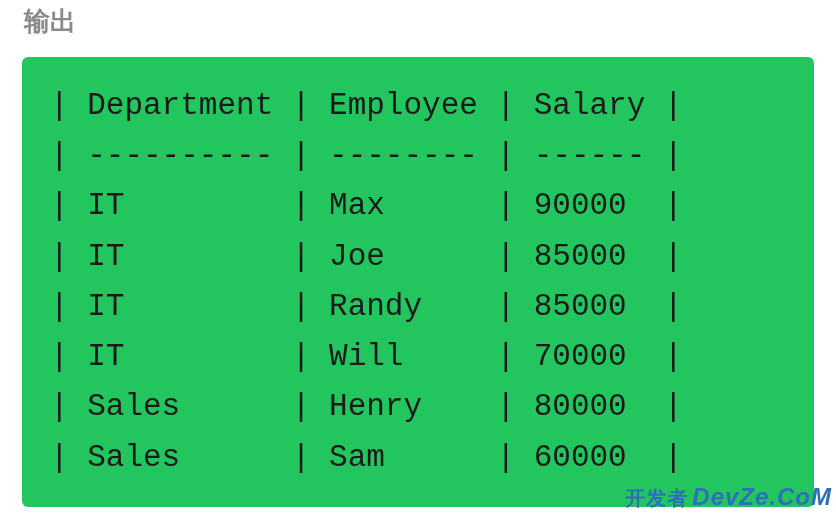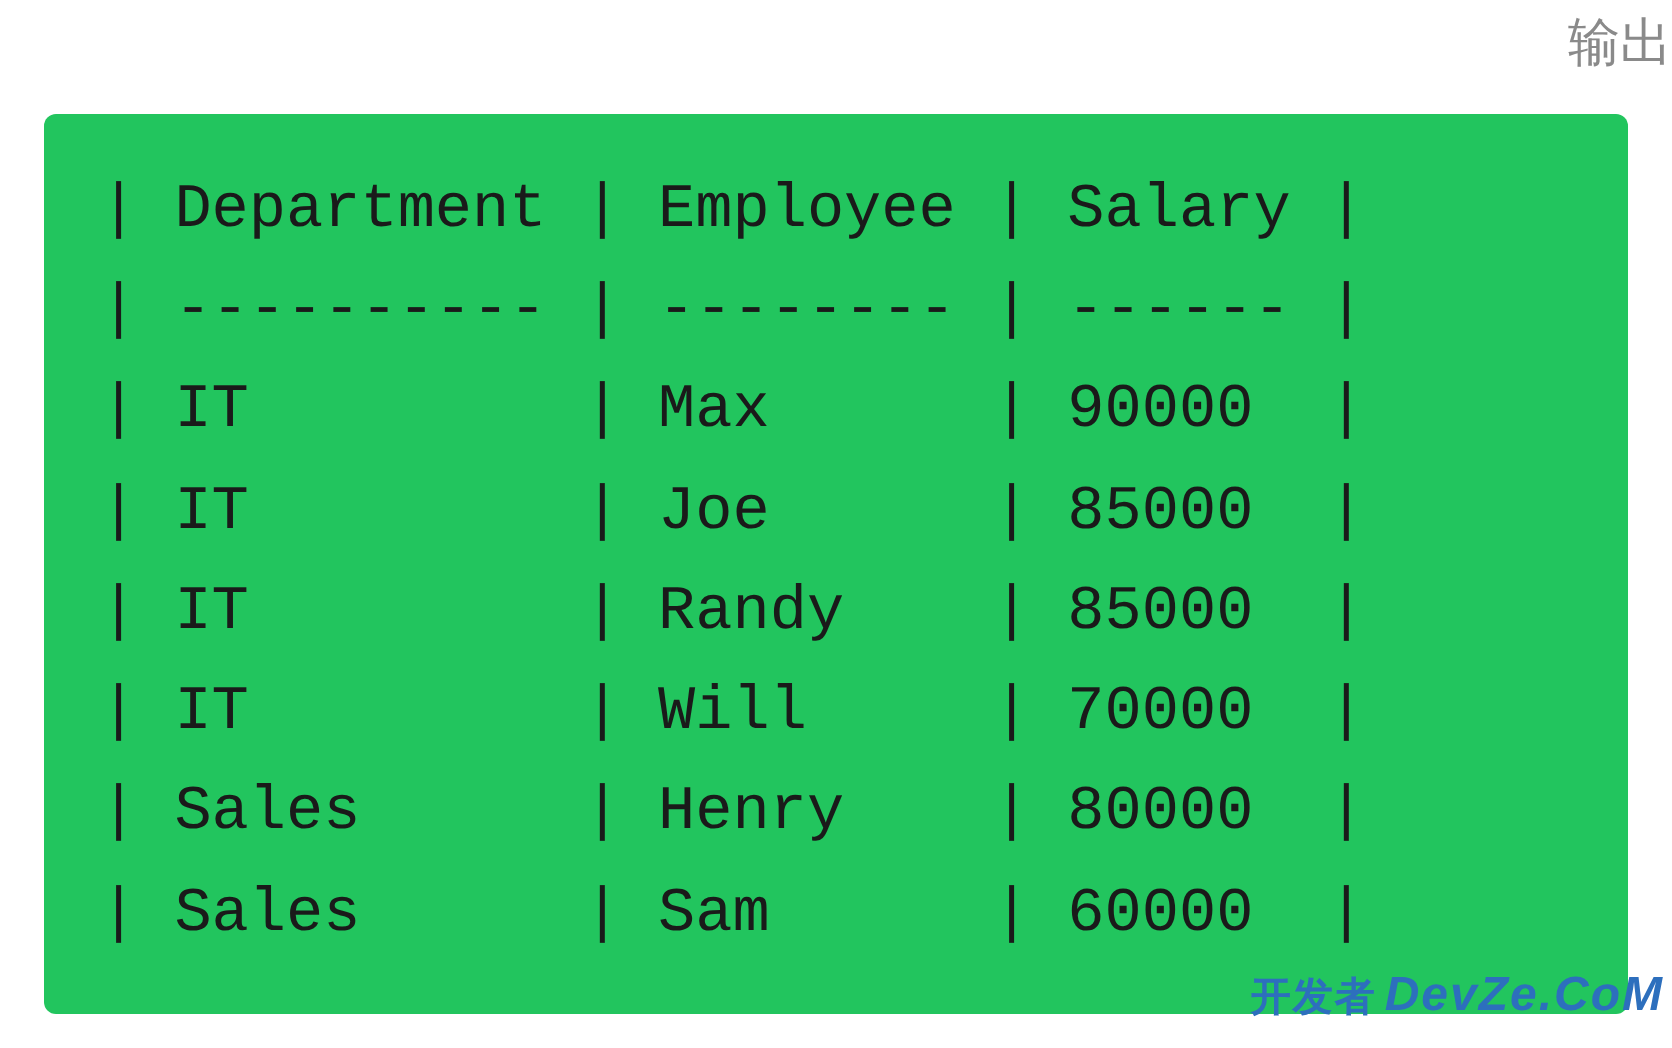--- a/index.html
+++ b/index.html
@@ -10,23 +10,22 @@
     body {
       width: 836px;
       height: 524px;
       font-family: -apple-system, BlinkMacSystemFont, "Segoe UI", Arial, sans-serif;
       background: #ffffff;
       position: relative;
     }
     .heading {
       font-size: 26px;
       color: #8a8a8a;
-      font-weight: 400;
+      font-weight: 700;
       padding: 4px 0 0 24px;
-      text-align: right;
     }
     .code-block {
       margin: 18px 22px 0 22px;
       background: #22c55e;
       border-radius: 6px;
       padding: 24px 28px;
       font-family: "SFMono-Regular", Consolas, "Liberation Mono", Menlo, monospace;
       font-size: 31px;
       line-height: 1.62;
       color: #1a1a1a;

